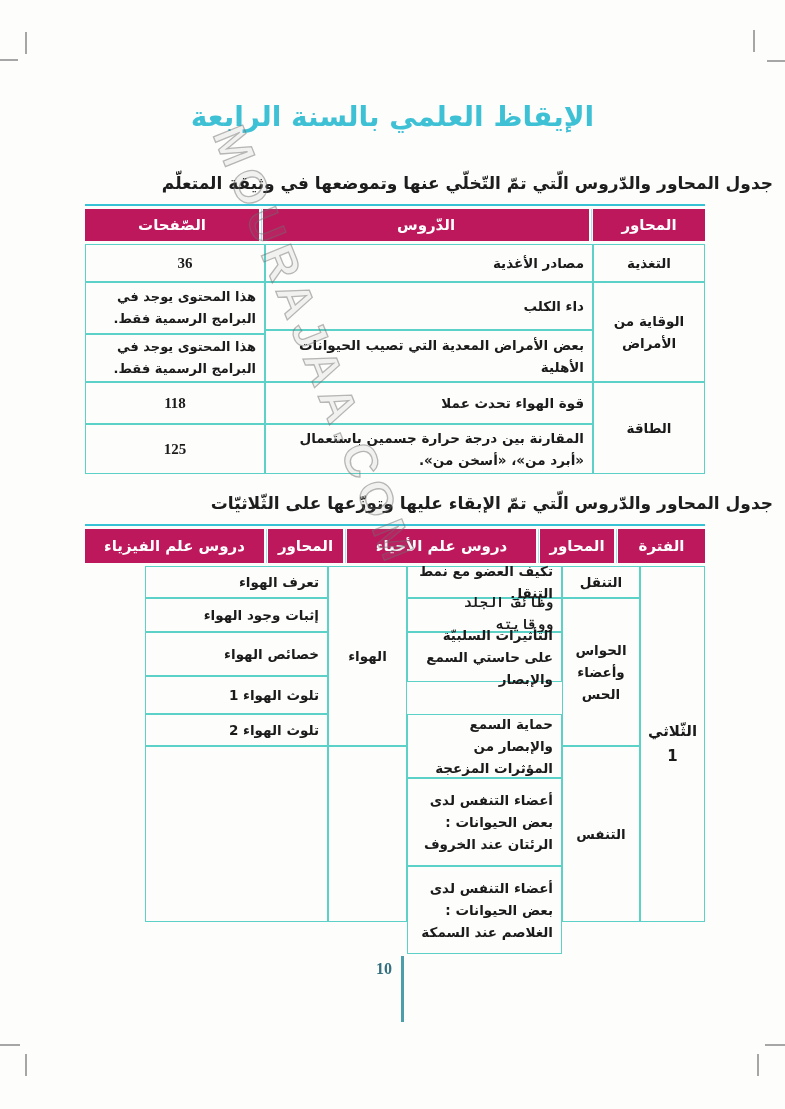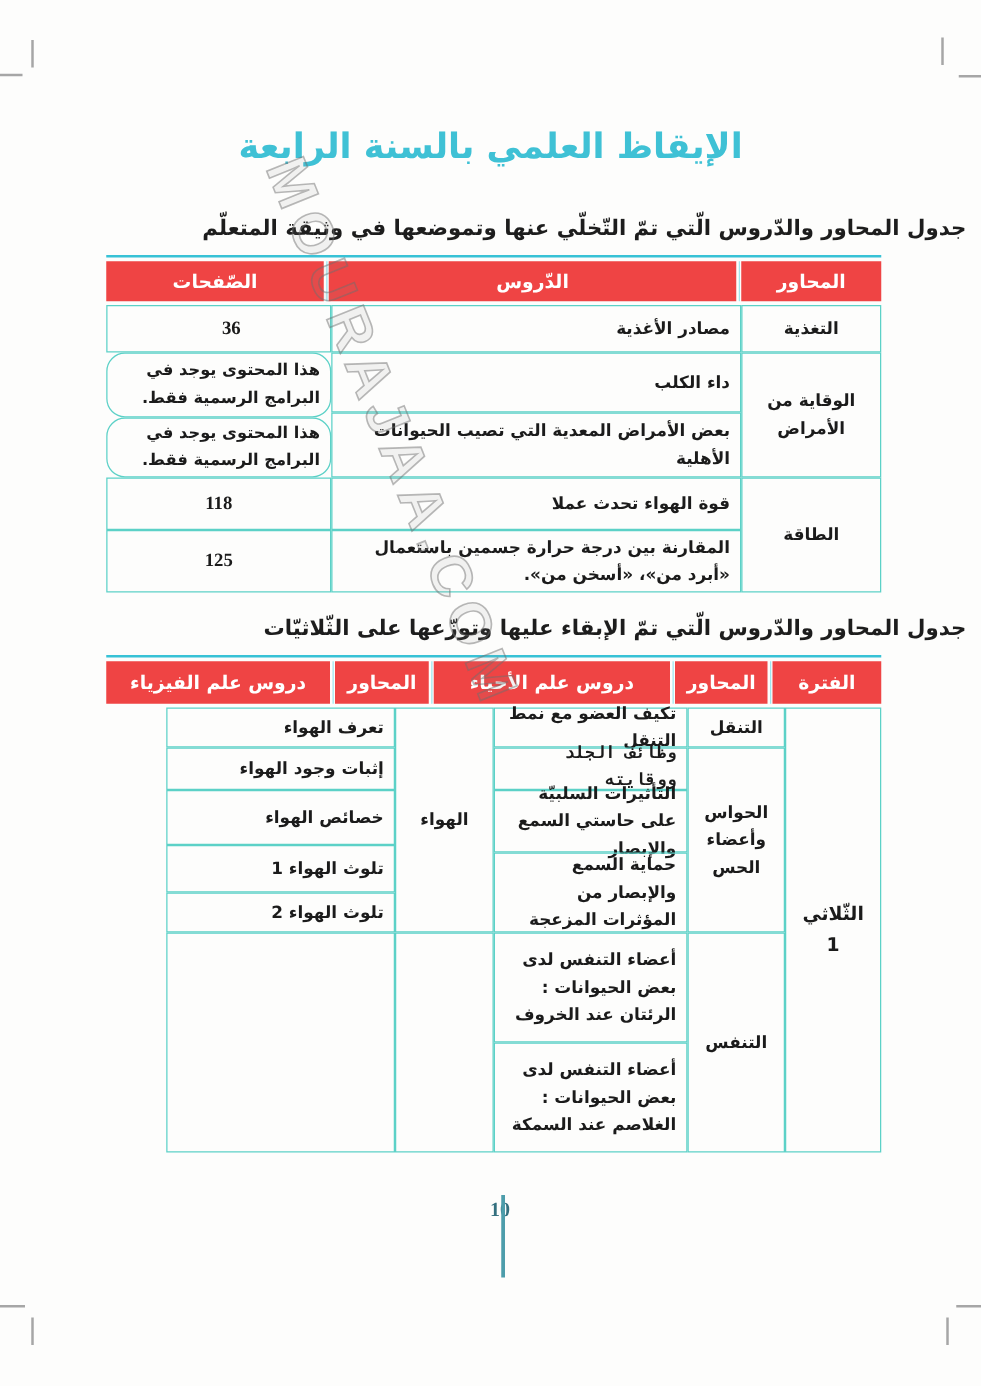--- a/index.html
+++ b/index.html
@@ -16,47 +16,47 @@
     font-weight:bold; color:#1d1d1d; white-space:nowrap; }
   .caption1 { top:173px; }
   .caption2 { top:493px; }
 
   
   .tbl { position:absolute; left:85px; width:620px; direction:rtl; }
   .tbl-1 { top:204px; }
   .tbl-2 { top:524px; }
   .tbl-topline { height:2px; background:#38c2d6; margin-bottom:3px; }
   .hdr { display:flex; }
-  .hdr-cell { position:relative; background:#ef4444; color:#ffffff; font-weight:bold;
+  .hdr-cell { position:relative; background:#be185d; color:#ffffff; font-weight:bold;
     font-size:15px; text-align:center; display:flex; align-items:center; justify-content:center; }
   .tbl-1 .hdr-cell { height:32px; }
   .tbl-2 .hdr-cell { height:34px; }
   .hdr-cell + .hdr-cell { margin-right:4px; }
   .hdr-cell + .hdr-cell::before { content:""; position:absolute; right:-2.5px; top:0;
     bottom:0; width:1px; background:#9fe6ee; }
   .body { display:flex; margin-top:3px; }
   .col { display:flex; flex-direction:column; }
   .cell { border:1px solid #5cd1c7; display:flex; flex-direction:column;
     justify-content:center; font-size:13.5px; font-weight:bold; color:#1b1b1b; line-height:1.65; }
   .cell.center { text-align:center; align-items:center; }
   .cell.rtext { text-align:right; padding:2px 8px; }
   .cell.num { font-family:"Liberation Serif", serif; font-size:15px; font-weight:bold;
     text-align:center; align-items:center; direction:ltr; }
-  .cell.note { font-size:13px; text-align:right; padding:2px 8px; line-height:1.7;border-radius:15px; }
+  .cell.note { font-size:13px; text-align:right; padding:2px 8px; line-height:1.7; }
   .cell.pre { white-space:pre-line; }
 
   
   .watermark { position:absolute; left:252px; top:118px; transform:rotate(68deg);
     transform-origin:left top; font-family:"Liberation Sans", sans-serif;
     font-size:46px; font-weight:bold; letter-spacing:7px;
     color:rgba(140,140,140,0.10); -webkit-text-stroke:1.3px rgba(110,110,110,0.48);
     pointer-events:none; z-index:5; }
 
   
-  .page-num { position:absolute; left:392px; top:960px; font-family:"Liberation Serif", serif;
+  .page-num { position:absolute; left:376px; top:960px; font-family:"Liberation Serif", serif;
     font-size:16px; font-weight:bold; color:#34707f; }
   .footer-rule { position:absolute; left:401px; top:956px; width:3px; height:66px;
     background:#4d9dab; }
 </style>
 </head>
 <body>
 
 <div class="page">
 
   <div class="mark" style="left:0;top:59px;width:18px;height:2px;"></div>
@@ -109,34 +109,34 @@
   <div class="tbl tbl-2">
     <div class="tbl-topline"></div>
     <div class="hdr">
       <div class="hdr-cell" style="width:87px;">الفترة</div>
       <div class="hdr-cell" style="width:74px;">المحاور</div>
       <div class="hdr-cell" style="width:189px;">دروس علم الأحياء</div>
       <div class="hdr-cell" style="width:75px;">المحاور</div>
       <div class="hdr-cell" style="width:179px;">دروس علم الفيزياء</div>
     </div>
     <div class="body">
-      <div class="col" style="width:77px;">
+      <div class="col" style="width:65px;">
         <div class="cell center pre" style="height:356px;font-size:15px;">الثّلاثي
 1</div>
       </div>
       <div class="col" style="width:78px;">
         <div class="cell center" style="height:32px;">التنقل</div>
         <div class="cell center" style="height:148px;padding:0 8px;">الحواس وأعضاء الحس</div>
         <div class="cell center" style="height:176px;">التنفس</div>
       </div>
       <div class="col" style="width:155px;">
         <div class="cell rtext" style="height:32px;">تكيف العضو مع نمط التنقل</div>
         <div class="cell rtext" style="height:34px;font-family:Liberation Mono, monospace;">وظائف الجلد ووقايته</div>
         <div class="cell rtext" style="height:50px;">التأثيرات السلبيّة على حاستي السمع والإبصار</div>
-        <div class="cell rtext" style="height:64px;">حماية السمع والإبصار من المؤثرات المزعجة</div>
+        <div class="cell rtext" style="height:64px;margin-top:32px;">حماية السمع والإبصار من المؤثرات المزعجة</div>
         <div class="cell rtext" style="height:88px;">أعضاء التنفس لدى بعض الحيوانات : الرئتان عند الخروف</div>
         <div class="cell rtext" style="height:88px;">أعضاء التنفس لدى بعض الحيوانات : الغلاصم عند السمكة</div>
       </div>
       <div class="col" style="width:79px;">
         <div class="cell center" style="height:180px;">الهواء</div>
         <div class="cell" style="height:176px;"></div>
       </div>
       <div class="col" style="width:183px;">
         <div class="cell rtext" style="height:32px;">تعرف الهواء</div>
         <div class="cell rtext" style="height:34px;">إثبات وجود الهواء</div>

